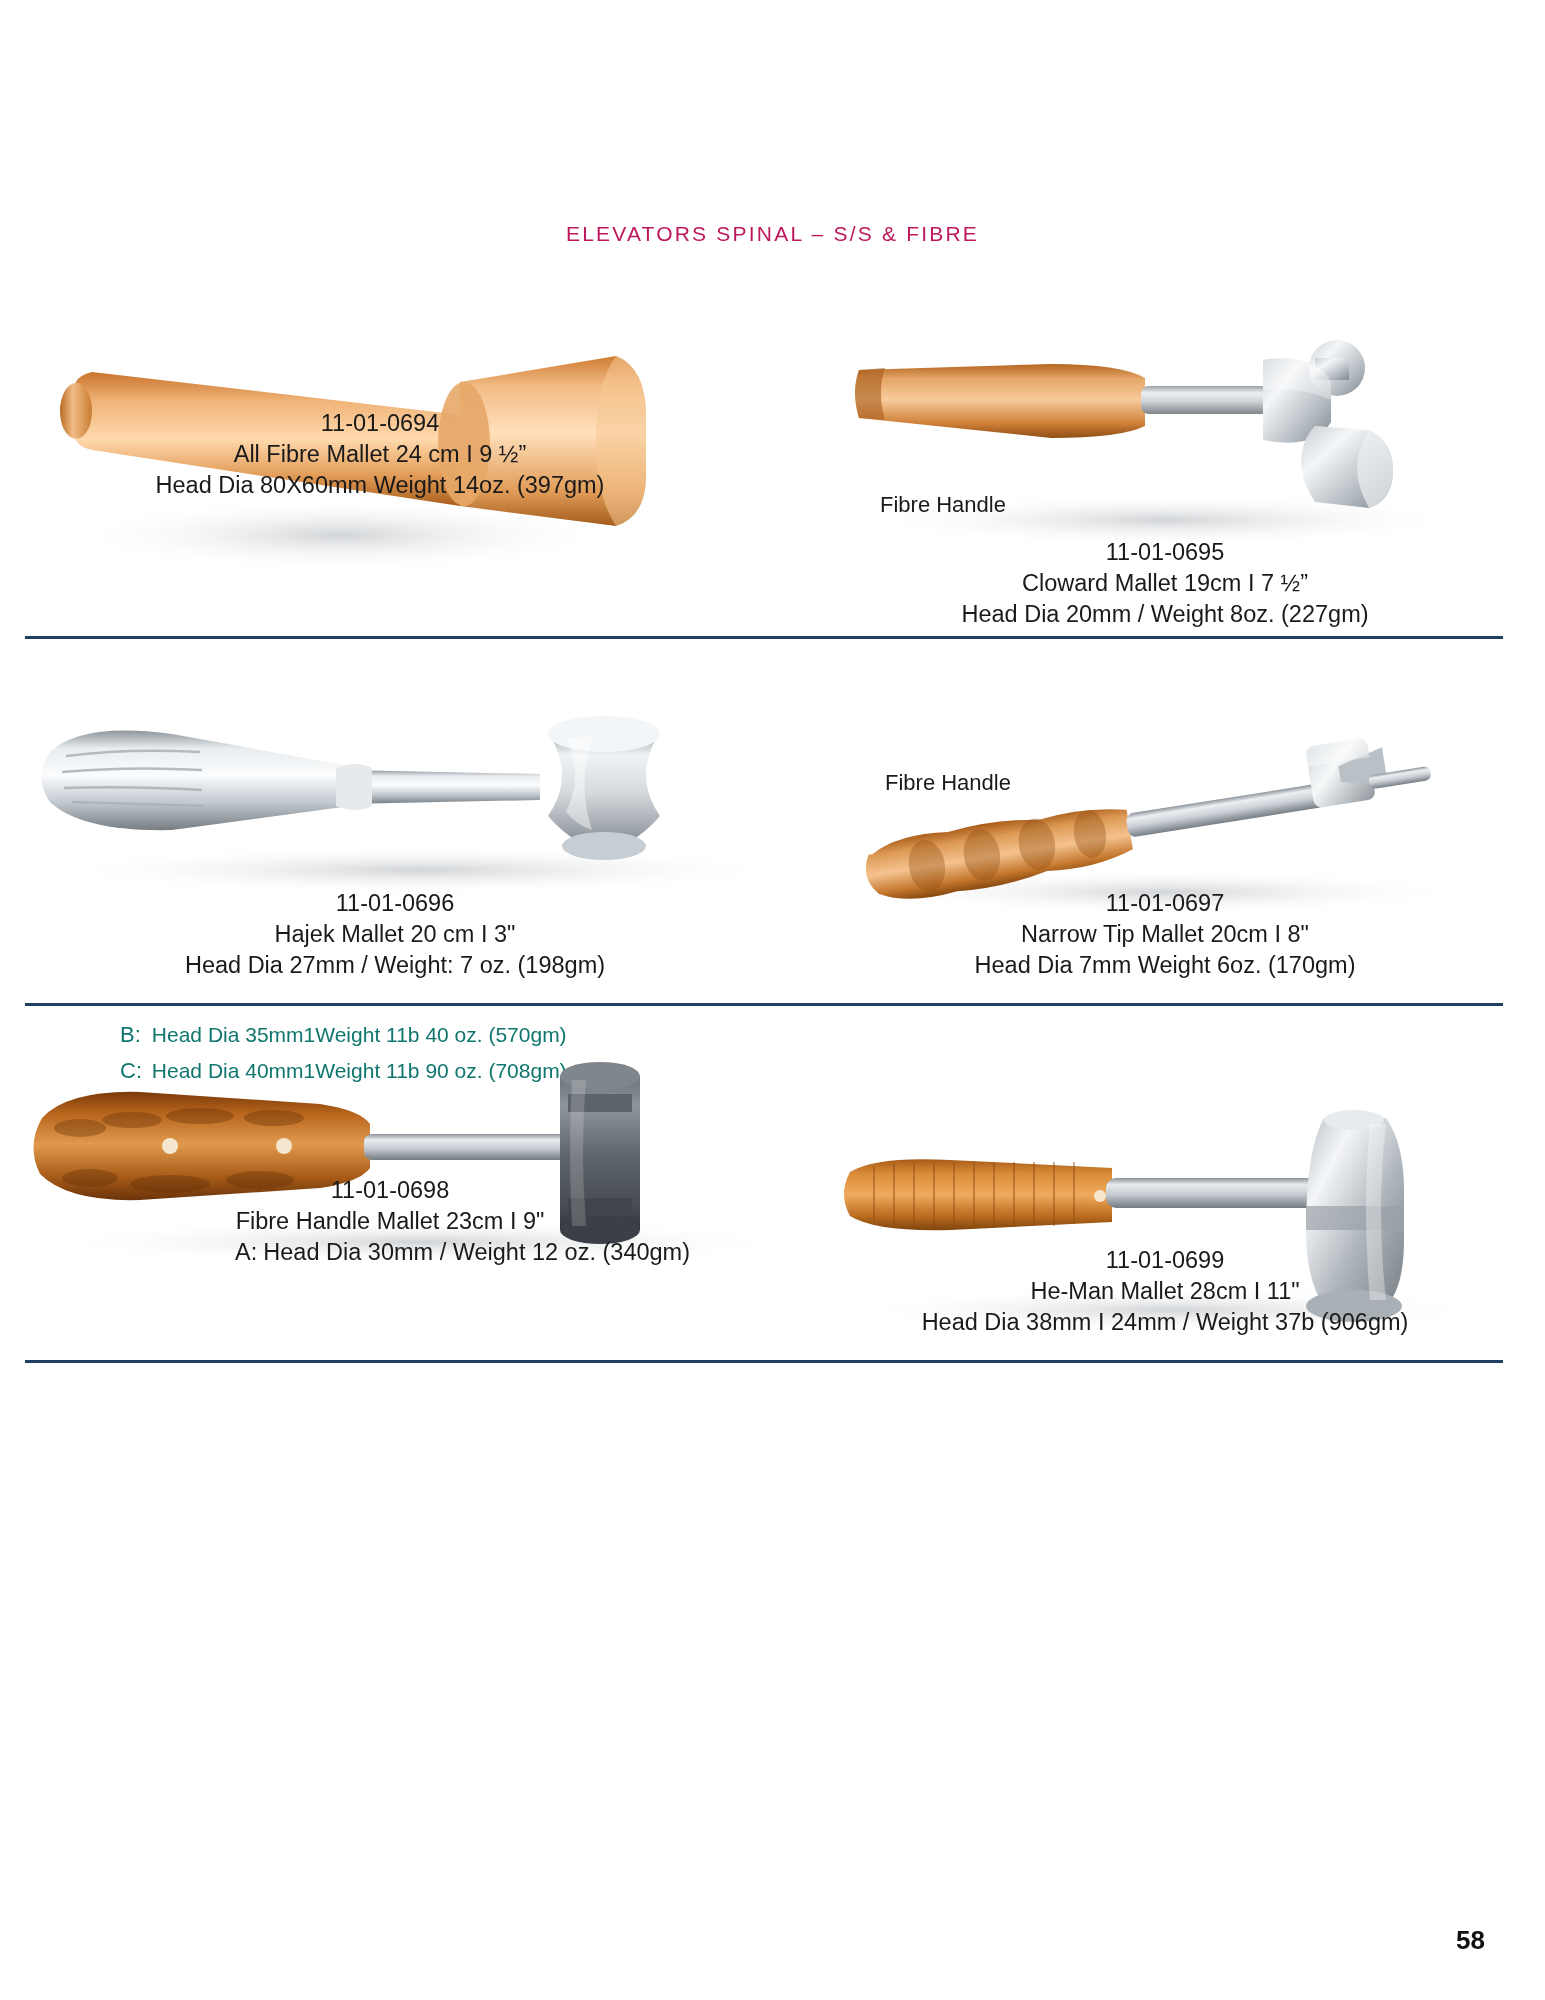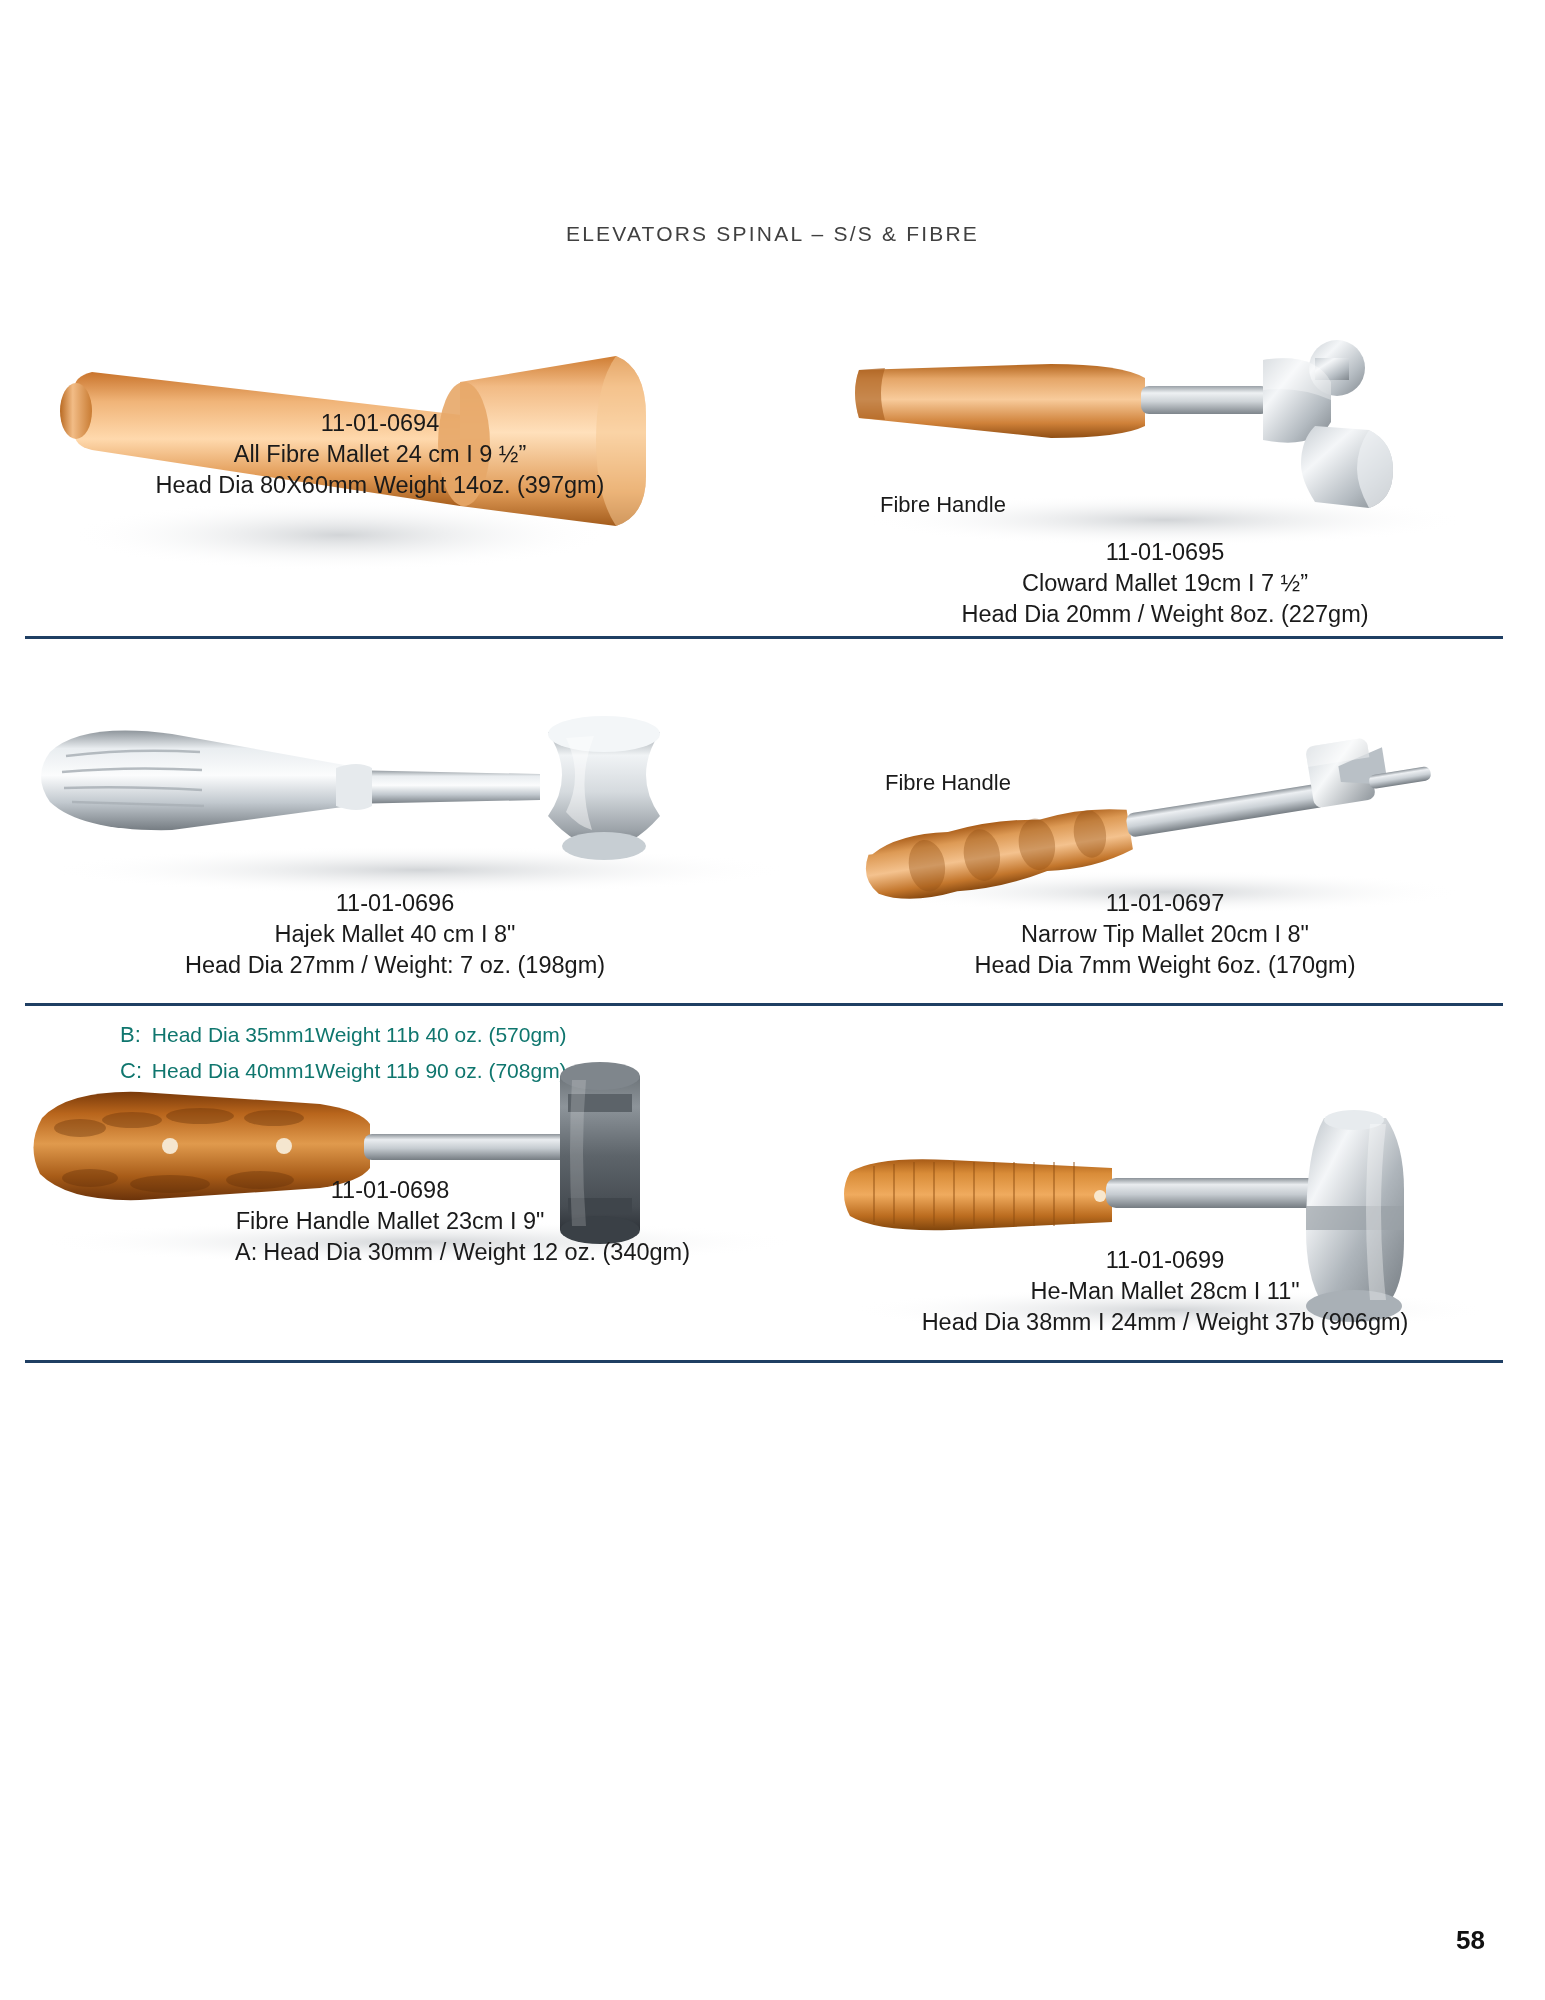--- a/index.html
+++ b/index.html
@@ -23,21 +23,21 @@
 
   
   .page-header {
     position: absolute;
     left: 0;
     top: 222px;
     width: 1545px;
     text-align: center;
     font-size: 21px;
     letter-spacing: 2.2px;
-    color: #404040;
+    color: #be185d;
     font-family: "Liberation Sans", sans-serif;
   }
 
   
   .rule {
     position: absolute;
     left: 25px;
     width: 1478px;
     height: 3px;
     background: #1f3f63;
@@ -225,21 +225,21 @@
 
       <path d="M528,42 L640,42 Q612,86 640,126 Q612,158 584,158 Q556,158 528,126 Q556,86 528,42 Z" fill="url(#g3head)"></path>
       <ellipse cx="584" cy="44" rx="56" ry="18" fill="#f3f6f8"></ellipse>
       <ellipse cx="584" cy="156" rx="42" ry="14" fill="#c7ced3"></ellipse>
       <path d="M546,48 Q564,86 546,122 Q558,136 572,140 Q556,90 574,46 Z" fill="#ffffff" opacity="0.45"></path>
     </svg>
   </div>
 
   <div class="caption" style="left:110px; top:888px; width:570px;">
     <span class="code">11-01-0696</span>
-    <span class="line">Hajek Mallet 40 cm I 8"</span>
+    <span class="line">Hajek Mallet 20 cm I 3"</span>
     <span class="line">Head Dia 27mm / Weight: 7 oz. (198gm)</span>
   </div>
 
   <div class="fig" style="left:845px; top:712px;">
     <svg width="640" height="220" viewBox="0 0 640 220">
       <defs>
         <linearGradient id="g4h" x1="0" y1="0" x2="0" y2="1">
           <stop offset="0%" stop-color="#a95c18"></stop>
           <stop offset="22%" stop-color="#dd9a55"></stop>
           <stop offset="52%" stop-color="#f4c28e"></stop>

